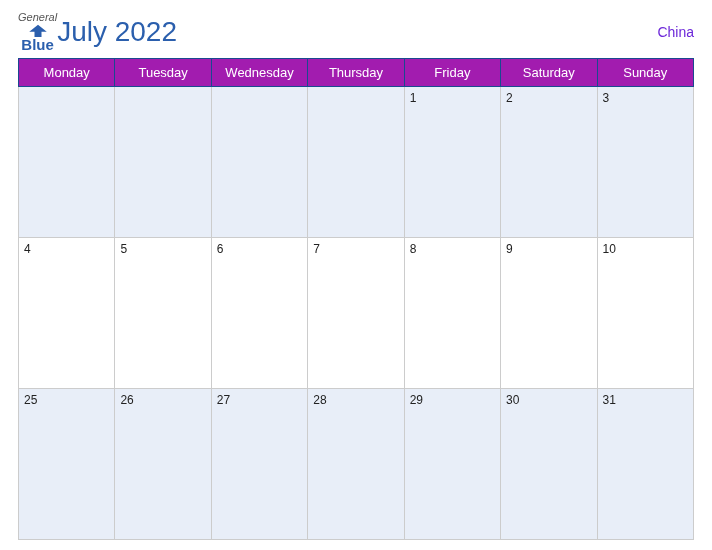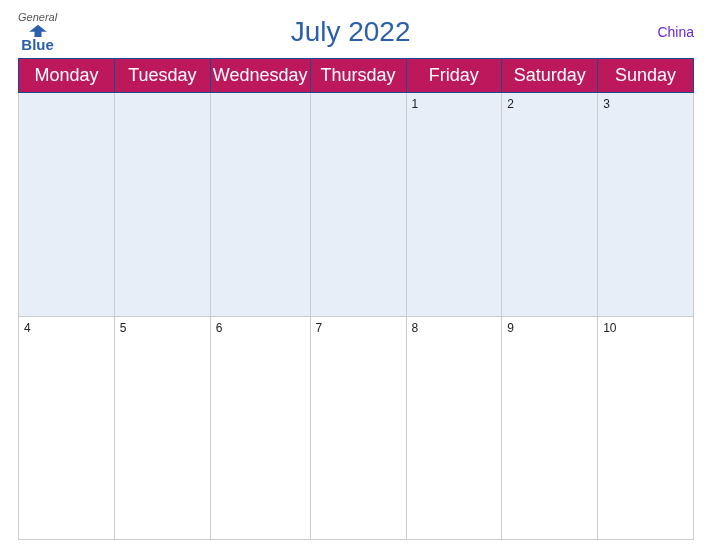--- a/index.html
+++ b/index.html
@@ -42,38 +42,38 @@
       flex-direction: column;
     }
     .logo-bird {
       width: 18px;
       height: 14px;
     }
     .calendar-title {
       font-size: 28px;
       color: #2b5fad;
       font-weight: normal;
-      text-align: center;
+      text-align: left;
       flex: 1;
     }
     .country-label {
       font-size: 14px;
       color: #6d28d9;
       min-width: 50px;
       text-align: right;
     }
     .calendar {
       width: 100%;
       border-collapse: collapse;
       flex: 1;
     }
     .calendar th {
-      background-color: #be185d;
+      background-color: #a21caf;
       color: #fff;
-      font-size: 18px;
+      font-size: 13px;
       font-weight: normal;
       text-align: center;
       padding: 6px 2px;
       border: 1px solid #1a4a90;
     }
     .calendar td {
       border: 1px solid #ccc;
       vertical-align: top;
       width: calc(100% / 7);
       height: 72px;
@@ -137,14 +137,23 @@
       </tr>
       <tr>
         <td><span class="day-num">4</span></td>
         <td><span class="day-num">5</span></td>
         <td><span class="day-num">6</span></td>
         <td><span class="day-num">7</span></td>
         <td><span class="day-num">8</span></td>
         <td><span class="day-num">9</span></td>
         <td><span class="day-num">10</span></td>
       </tr>
+      <tr>
+        <td><span class="day-num">25</span></td>
+        <td><span class="day-num">26</span></td>
+        <td><span class="day-num">27</span></td>
+        <td><span class="day-num">28</span></td>
+        <td><span class="day-num">29</span></td>
+        <td><span class="day-num">30</span></td>
+        <td><span class="day-num">31</span></td>
+      </tr>
     </tbody>
 </table>
 
 </body></html>

